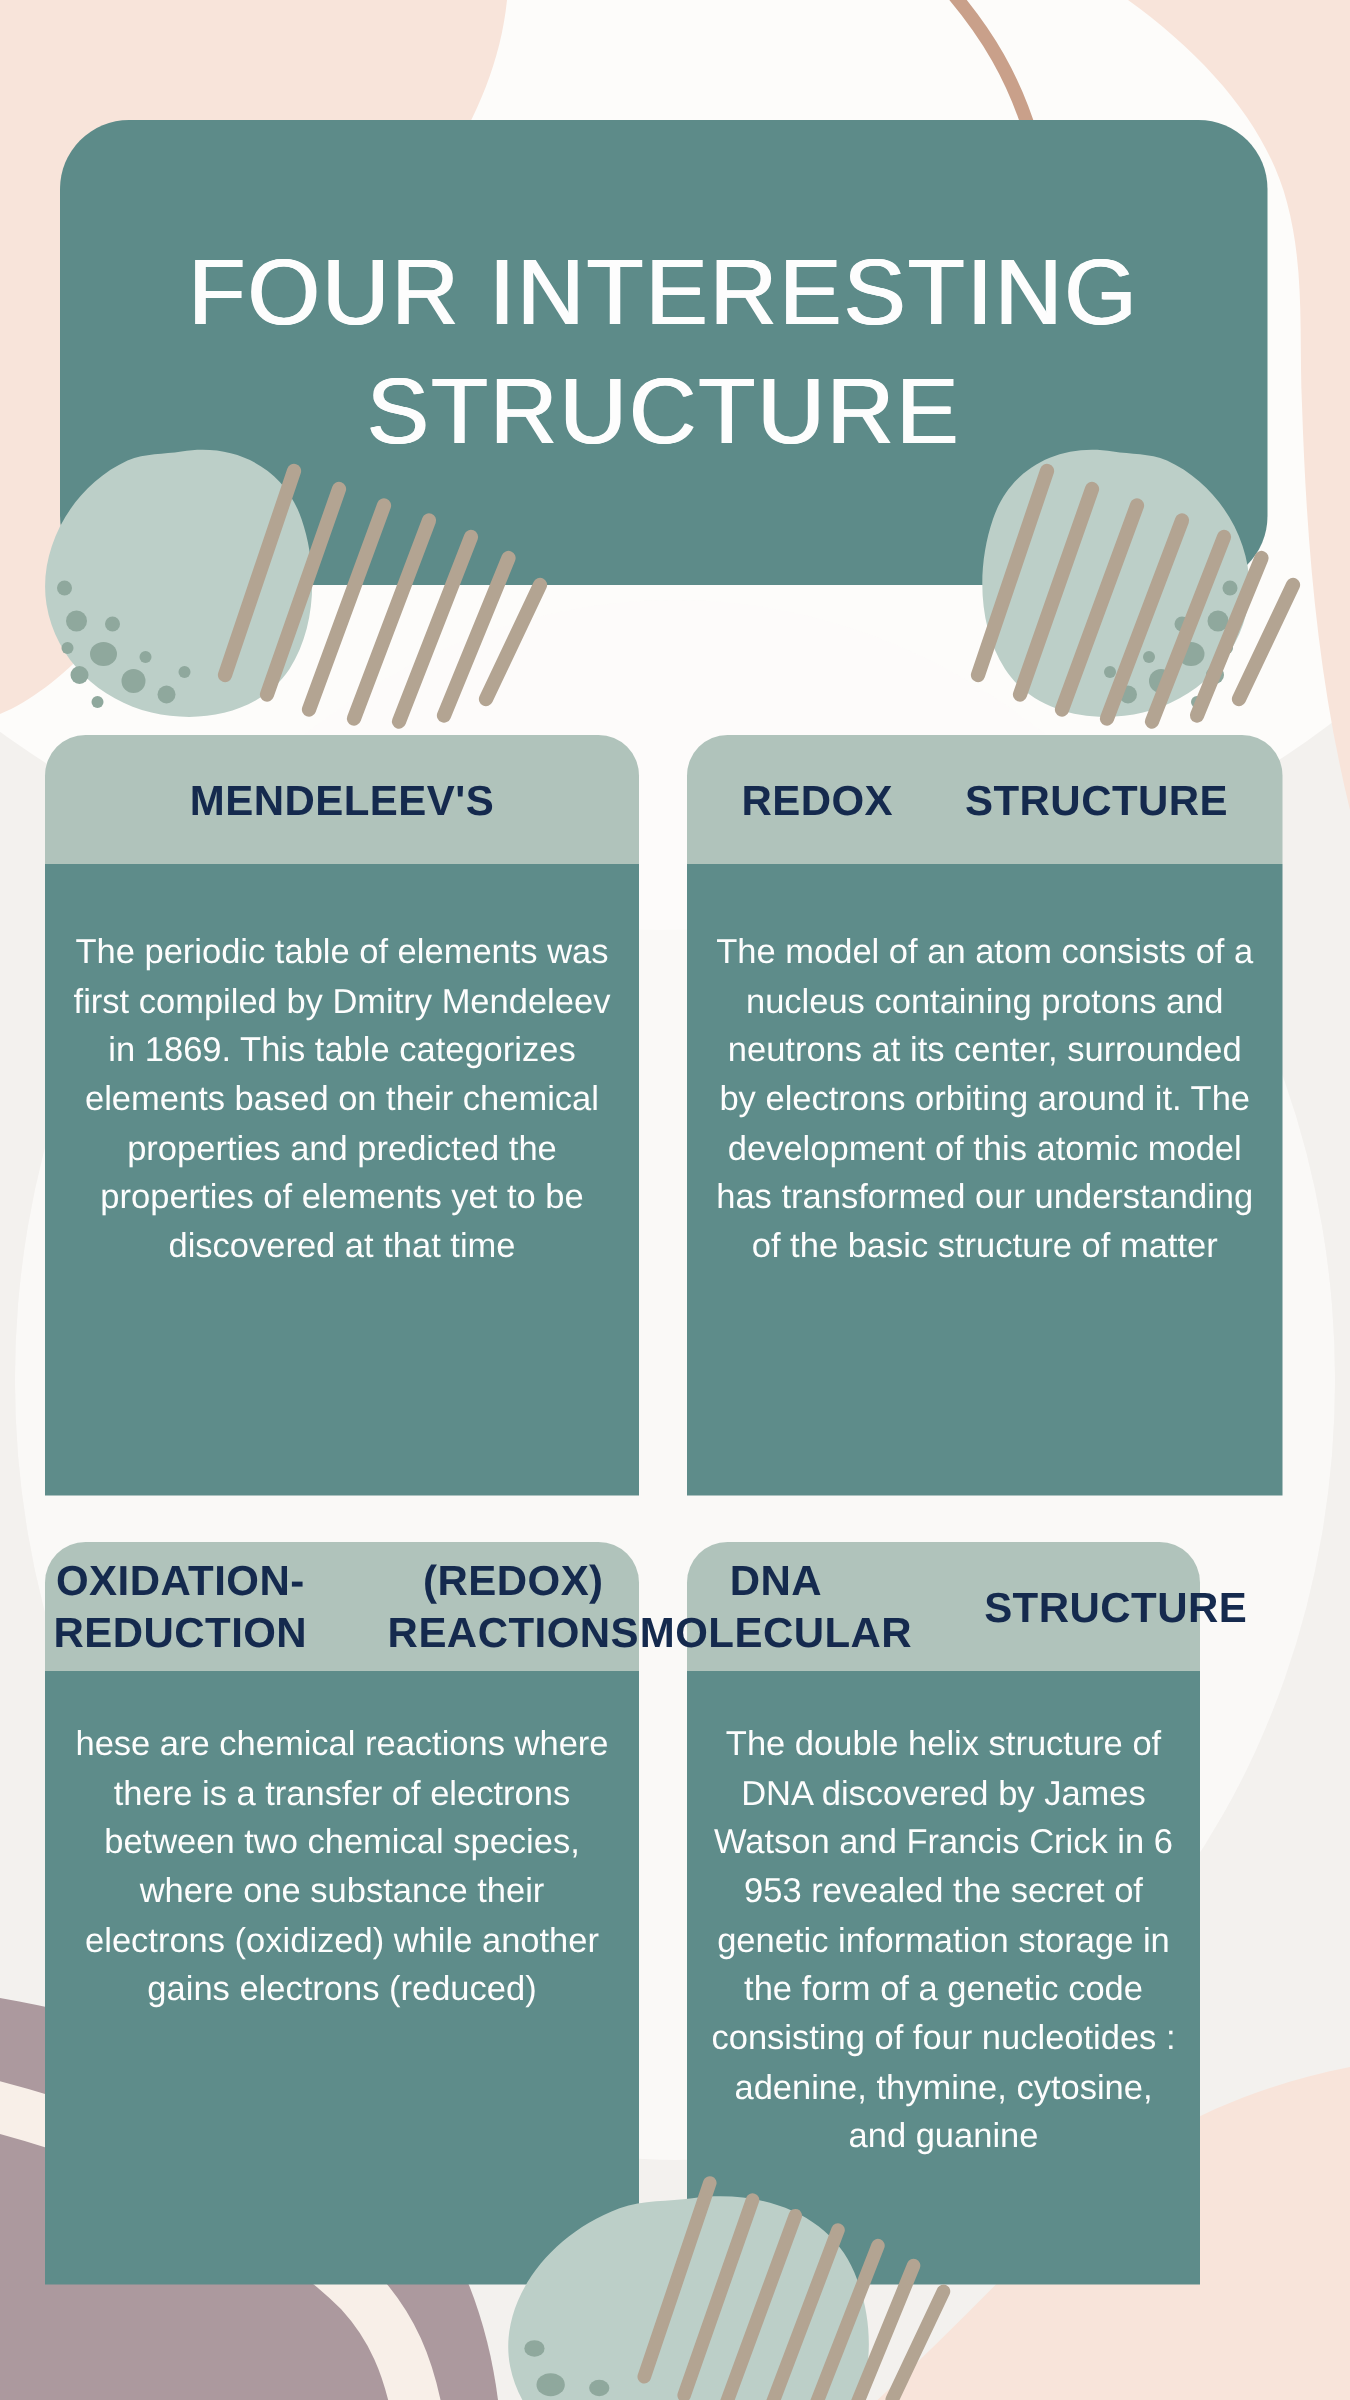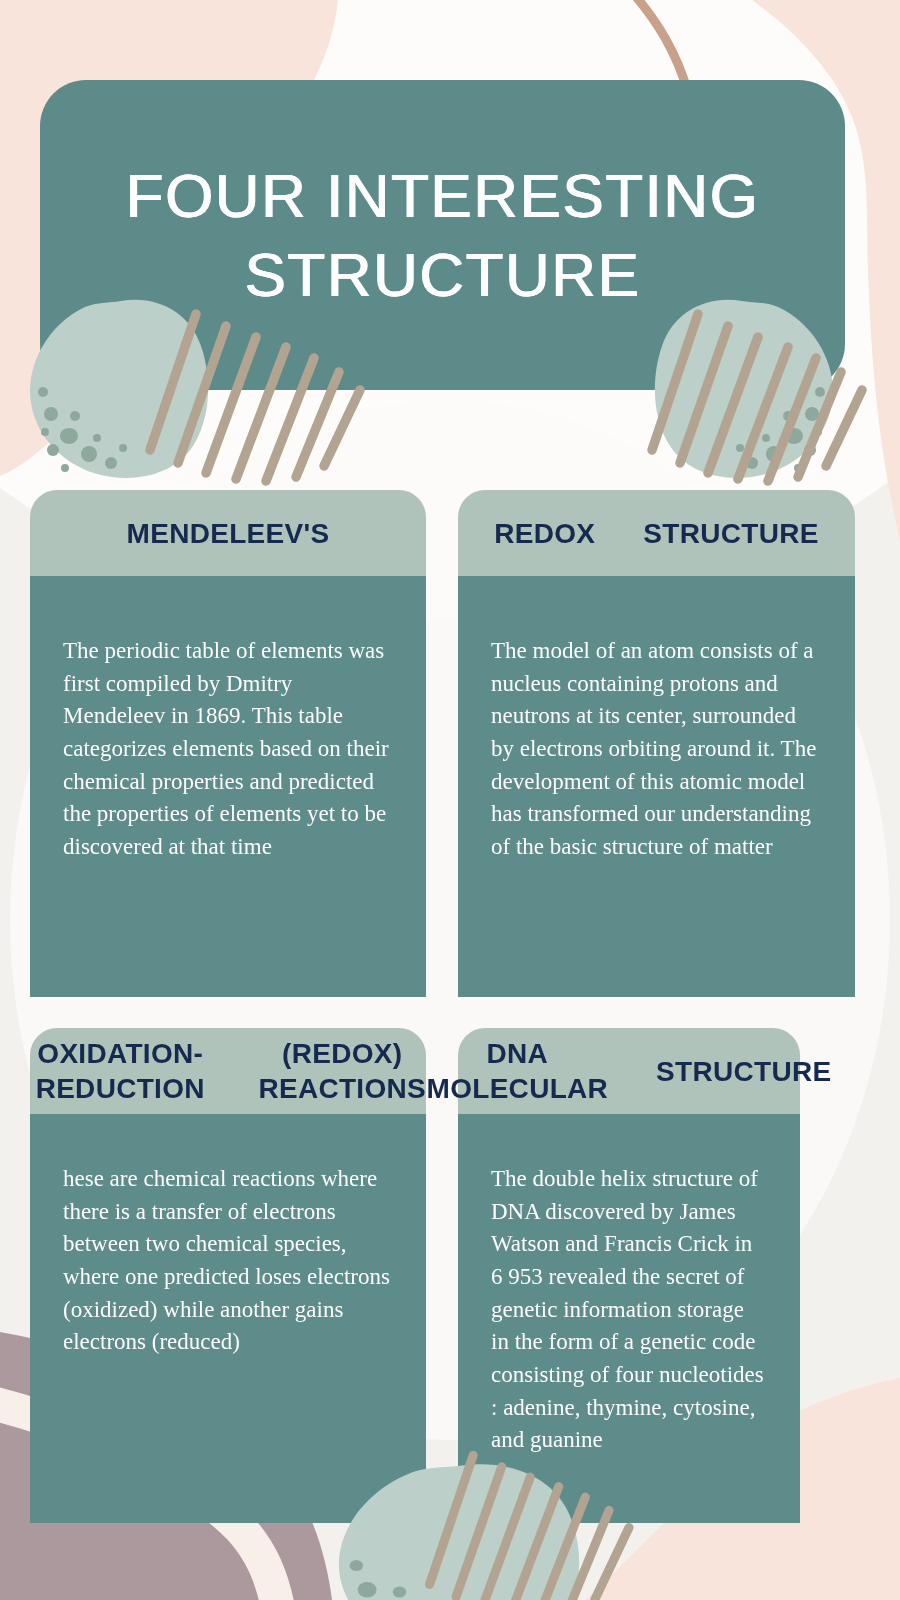--- a/index.html
+++ b/index.html
@@ -61,27 +61,26 @@
     letter-spacing:0.3px;
     text-align:center;
     gap:48px;
   }
   .card-header span{display:block;}
   .card-body{
     flex:1 1 auto;
     background:#5e8c8a;
   }
   .card-body p{
-    margin:17px;
+    margin:0;
     padding:42px 16px 0 16px;
     color:#fdfdfd;
     font-size:23px;
     line-height:1.42;
-    text-align:left;
-    font-family:Liberation Serif, serif;
+    text-align:center;
   }
   .card-3 .card-body p,
   .card-4 .card-body p{padding-top:32px;}
 </style>
 </head>
 <body>
 
 <div class="poster">
 
   <svg class="bg-svg" viewBox="0 0 900 1600">
@@ -120,21 +119,21 @@
       <p>The model of an atom consists of a nucleus containing protons and neutrons at its center, surrounded by electrons orbiting around it. The development of this atomic model has transformed our understanding of the basic structure of matter</p>
     </div>
   </section>
 
   <section class="card card-3">
     <div class="card-header">
       <span>OXIDATION-REDUCTION</span>
       <span>(REDOX) REACTIONS</span>
     </div>
     <div class="card-body">
-      <p>hese are chemical reactions where there is a transfer of electrons between two chemical species, where one predicted loses electrons (oxidized) while another gains electrons (reduced)</p>
+      <p>hese are chemical reactions where there is a transfer of electrons between two chemical species, where one substance their electrons (oxidized) while another gains electrons (reduced)</p>
     </div>
   </section>
 
   <section class="card card-4">
     <div class="card-header">
       <span>DNA MOLECULAR</span>
       <span>STRUCTURE</span>
     </div>
     <div class="card-body">
       <p>The double helix structure of DNA discovered by James Watson and Francis Crick in 6 953 revealed the secret of genetic information storage in the form of a genetic code consisting of four nucleotides : adenine, thymine, cytosine, and guanine</p>

